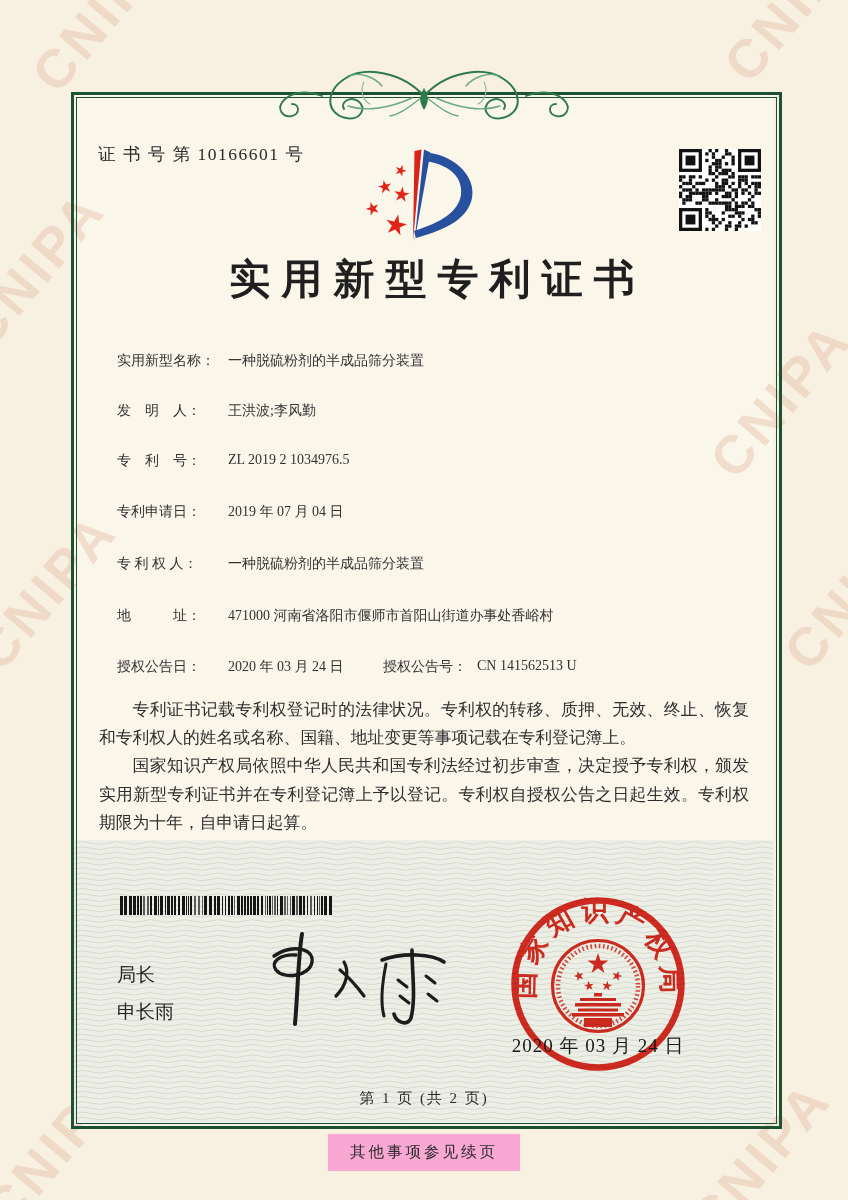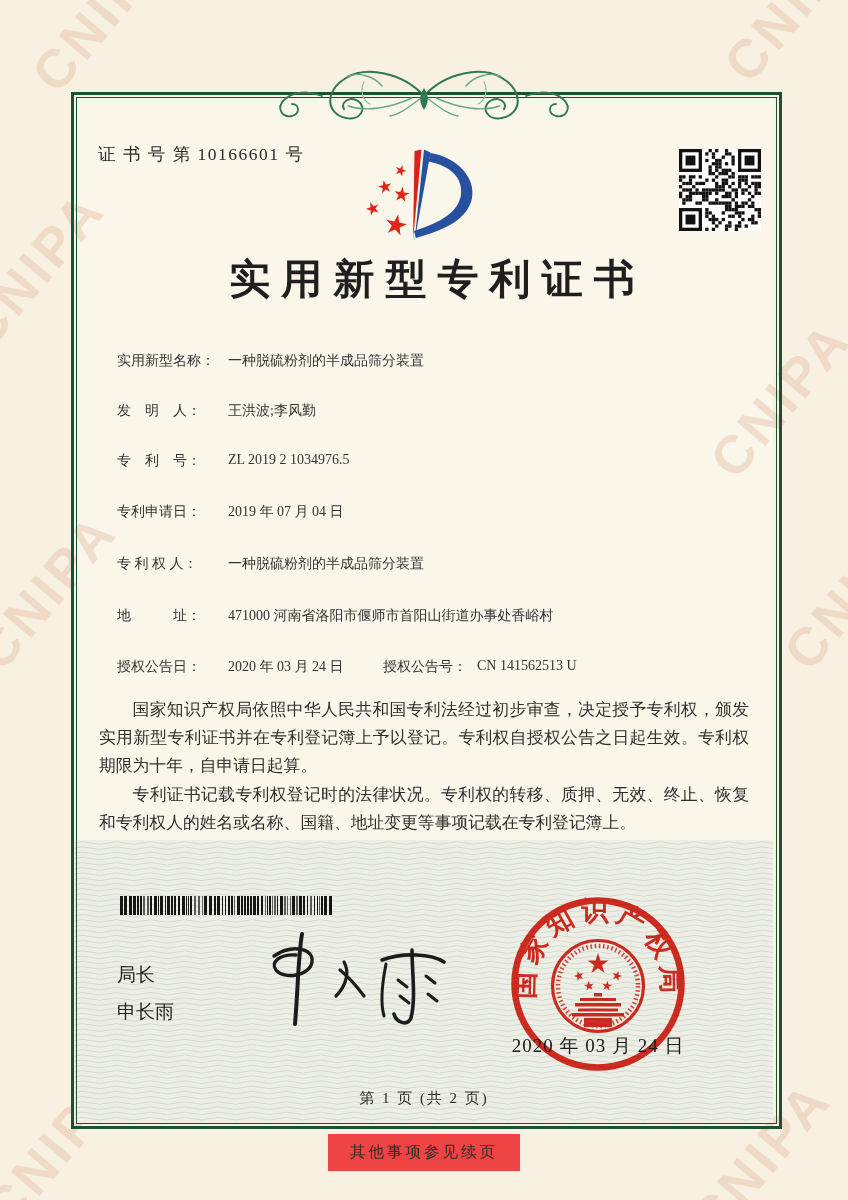--- a/index.html
+++ b/index.html
@@ -42,21 +42,21 @@
   .bureau-name{position:absolute;left:117px;top:999px;font-size:19px;color:#222;z-index:3;
                font-family:"Liberation Sans","DejaVu Sans",sans-serif;}
   .signature{position:absolute;left:240px;top:928px;width:215px;height:100px;z-index:3;}
 
   .seal{position:absolute;left:508px;top:894px;width:180px;height:180px;z-index:4;mix-blend-mode:multiply;}
   .seal-date{position:absolute;left:508px;top:1033px;width:180px;text-align:center;font-size:19px;
              letter-spacing:1px;color:#191919;z-index:5;}
 
   .footer-page{position:absolute;left:0;right:0;top:1089px;text-align:center;font-size:15px;
                letter-spacing:2px;color:#2b2b2b;z-index:3;}
-  .cont-note{position:absolute;left:50%;transform:translateX(-50%);top:1134px;background:#ef4444;
+  .cont-note{position:absolute;left:50%;transform:translateX(-50%);top:1134px;background:#f9a8d4;
              padding:8px 22px;font-size:15.5px;letter-spacing:3px;color:#2b2b2b;z-index:3;
              box-shadow:0 0 0 1px rgba(0,0,0,0.02);}
 </style>
 </head>
 <body>
 
 <svg width="0" height="0" style="position:absolute" aria-hidden="true">
   <defs>
     <path id="star" d="M0,-1 L0.225,-0.309 L0.951,-0.309 L0.363,0.118 L0.588,0.809 L0,0.382 L-0.588,0.809 L-0.363,0.118 L-0.951,-0.309 L-0.225,-0.309 Z"></path>
   </defs>
@@ -399,22 +399,22 @@
     <span class="val">471000 河南省洛阳市偃师市首阳山街道办事处香峪村</span>
   </div>
   <div class="frow" style="top:658px;">
     <span class="lab">授权公告日：</span>
     <span class="val">2020 年 03 月 24 日</span>
     <span class="lab2">授权公告号：</span>
     <span class="val2">CN 141562513 U</span>
   </div>
 
   <div class="paras">
+    <p>专利证书记载专利权登记时的法律状况。专利权的转移、质押、无效、终止、恢复和专利权人的姓名或名称、国籍、地址变更等事项记载在专利登记簿上。</p>
     <p>国家知识产权局依照中华人民共和国专利法经过初步审查，决定授予专利权，颁发实用新型专利证书并在专利登记簿上予以登记。专利权自授权公告之日起生效。专利权期限为十年，自申请日起算。</p>
-    <p>专利证书记载专利权登记时的法律状况。专利权的转移、质押、无效、终止、恢复和专利权人的姓名或名称、国籍、地址变更等事项记载在专利登记簿上。</p>
   </div>
 
   <svg class="barcode" id="barcode" viewBox="0 0 215 19">
       <rect x="0" y="0" width="3" height="19" fill="#151515"></rect>
       <rect x="4" y="0" width="3" height="19" fill="#151515"></rect>
       <rect x="9" y="0" width="3" height="19" fill="#151515"></rect>
       <rect x="13" y="0" width="3" height="19" fill="#151515"></rect>
       <rect x="17" y="0" width="2" height="19" fill="#151515"></rect>
       <rect x="20" y="0" width="2" height="19" fill="#151515"></rect>
       <rect x="23" y="0" width="2" height="19" fill="#5a5a5a"></rect>

